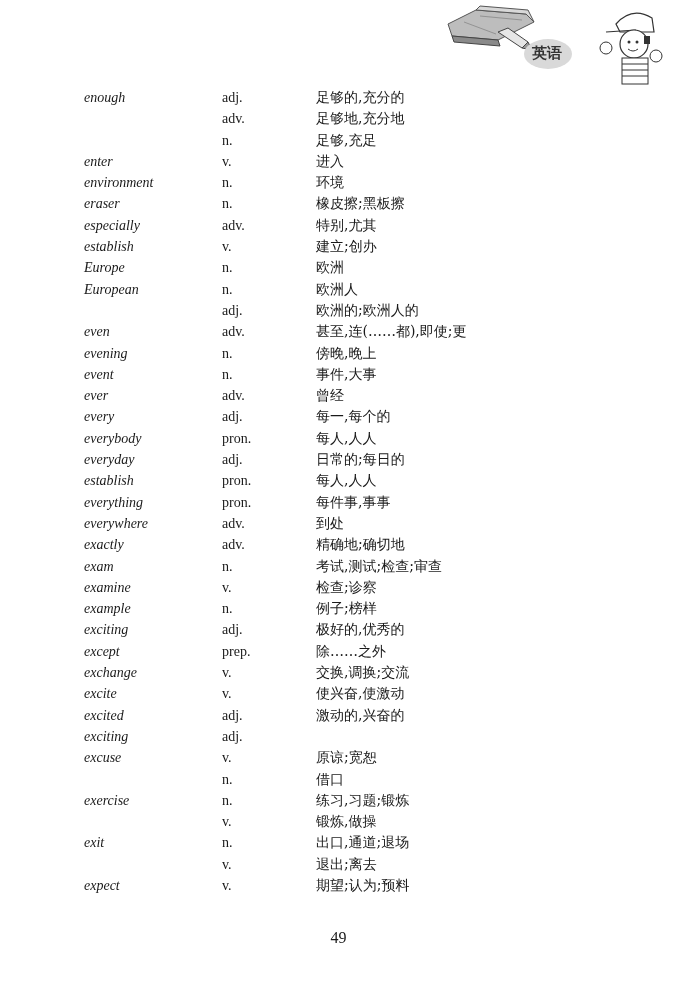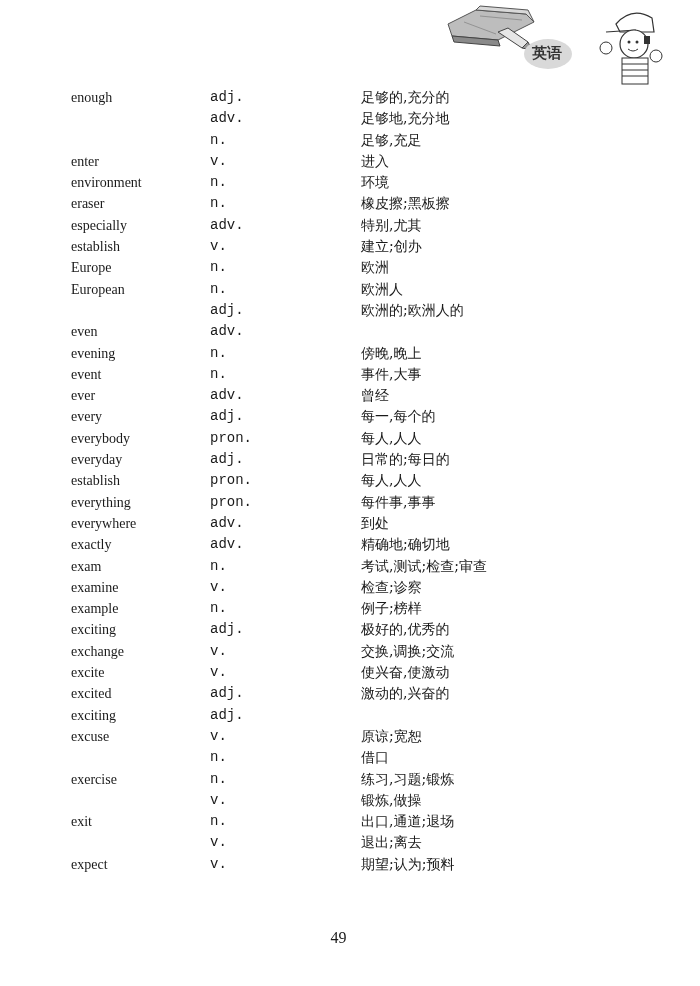--- a/index.html
+++ b/index.html
@@ -1,23 +1,23 @@
 <!DOCTYPE html>
 <html><head>
 <meta charset="utf-8">
 <style>
   html, body { margin: 0; padding: 0; background: #ffffff; }
   body { width: 700px; height: 986px; position: relative; overflow: hidden;
          font-family: "Liberation Serif", "DejaVu Serif", serif; color: #1a1a1a; }
   .header-art { position: absolute; left: 436px; top: 2px; width: 264px; height: 84px; }
   .vocab { position: absolute; left: 70px; top: 87px; width: 560px; }
   .row { position: relative; height: 21.3px; line-height: 21.3px; font-size: 14px; white-space: nowrap; }
-  .word { position: absolute; left: 1px; }
-  .pos  { position: absolute; left: 140px; font-family: Liberation Mono, monospace; }
-  .meaning { position: absolute; left: 246px; font-family: "DejaVu Serif", "Liberation Serif", serif; font-size: 14px; margin-left: 45px; }
+  .word { position: absolute; left: 14px; font-style: italic; }
+  .pos  { position: absolute; left: 152px; }
+  .meaning { position: absolute; left: 246px; font-family: "DejaVu Serif", "Liberation Serif", serif; font-size: 14px; }
   .page-number { position: absolute; top: 929px; left: 0; width: 677px; text-align: center;
                  font-size: 16px; }
 </style>
 </head>
 <body>
 
 <div class="header-art">
   <svg width="264" height="84" viewBox="0 0 264 84" style="position:absolute;left:0;top:0;">
 
     <polygon points="12,22 40,8 90,12 98,20 62,38 16,34" fill="#bdbdbd" stroke="#555" stroke-width="1"></polygon>
@@ -105,20 +105,21 @@
       <span class="meaning">欧洲人</span>
     </div>
     <div class="row">
       <span class="word"></span>
       <span class="pos">adj.</span>
       <span class="meaning">欧洲的;欧洲人的</span>
     </div>
     <div class="row">
       <span class="word">even</span>
       <span class="pos">adv.</span>
+      <span class="meaning">甚至,连(……都),即使;更</span>
     </div>
     <div class="row">
       <span class="word">evening</span>
       <span class="pos">n.</span>
       <span class="meaning">傍晚,晚上</span>
     </div>
     <div class="row">
       <span class="word">event</span>
       <span class="pos">n.</span>
       <span class="meaning">事件,大事</span>
@@ -177,20 +178,25 @@
       <span class="word">example</span>
       <span class="pos">n.</span>
       <span class="meaning">例子;榜样</span>
     </div>
     <div class="row">
       <span class="word">exciting</span>
       <span class="pos">adj.</span>
       <span class="meaning">极好的,优秀的</span>
     </div>
     <div class="row">
+      <span class="word">except</span>
+      <span class="pos">prep.</span>
+      <span class="meaning">除……之外</span>
+    </div>
+    <div class="row">
       <span class="word">exchange</span>
       <span class="pos">v.</span>
       <span class="meaning">交换,调换;交流</span>
     </div>
     <div class="row">
       <span class="word">excite</span>
       <span class="pos">v.</span>
       <span class="meaning">使兴奋,使激动</span>
     </div>
     <div class="row">

